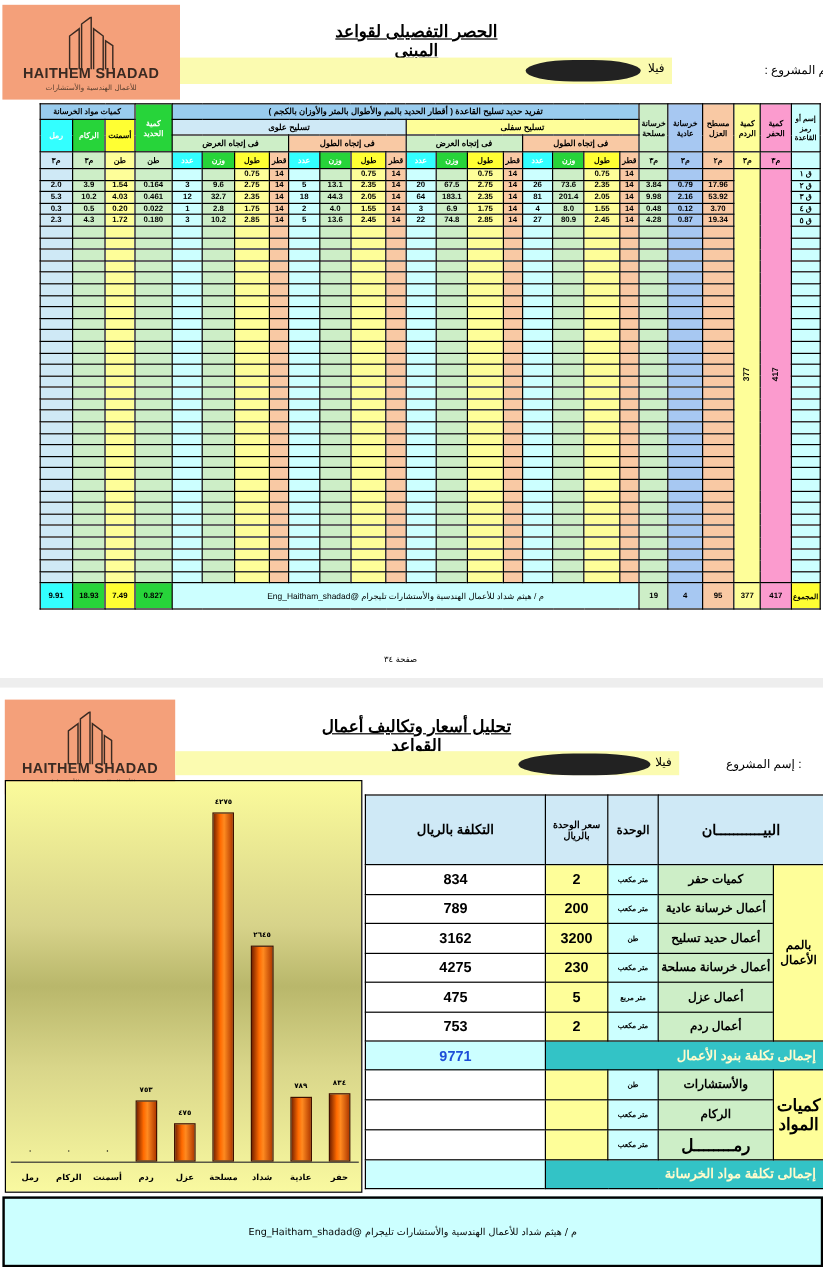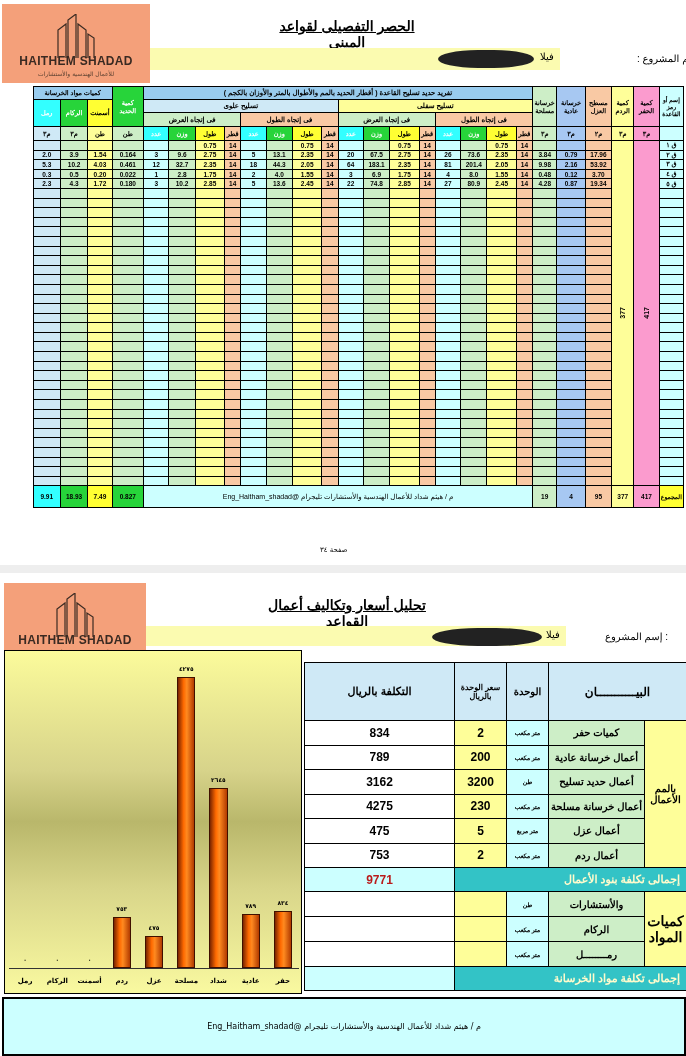--- a/index.html
+++ b/index.html
@@ -1186,39 +1186,39 @@
       <tr style="height:24.5px">
         <td class="cG" style="font-size:10px">أعمال  ردم</td>
         <td class="cLB u">متر مكعب</td>
         <td class="cY">2</td>
         <td style="background:#fff">753</td>
       </tr>
     </tbody>
   <tbody>
       <tr style="height:24px">
     <td colspan="4" class="teal">إجمالى تكلفة بنود الأعمال</td>
-    <td class="cLB" style="color:#b91c1c">9771</td>
+    <td class="cLB" style="color:#1d4ed8">9771</td>
   </tr>
   </tbody>
     <tbody id="p2mat">
       <tr style="height:25px">
         <td rowspan="3" class="cY" style="font-size:14px;white-space:normal">كميات المواد</td>
         <td class="cG" style="font-size:10px">والأستشارات</td>
         <td class="cLB u">طن</td>
         <td class="cY"></td>
         <td style="background:#fff"></td>
       </tr>
       <tr style="height:25px">
         <td class="cG" style="font-size:10px">الركام</td>
         <td class="cLB u">متر مكعب</td>
         <td class="cY"></td>
         <td style="background:#fff"></td>
       </tr>
       <tr style="height:25px">
-        <td class="cG" style="font-size:10px">رمــــــــل</td>
+        <td class="cG" style="font-size:14px">رمــــــــل</td>
         <td class="cLB u">متر مكعب</td>
         <td class="cY"></td>
         <td style="background:#fff"></td>
       </tr>
     </tbody>
   <tbody>
       <tr style="height:24px">
     <td colspan="4" class="teal">إجمالى تكلفة مواد الخرسانة</td>
     <td class="cLB"></td>
   </tr>

